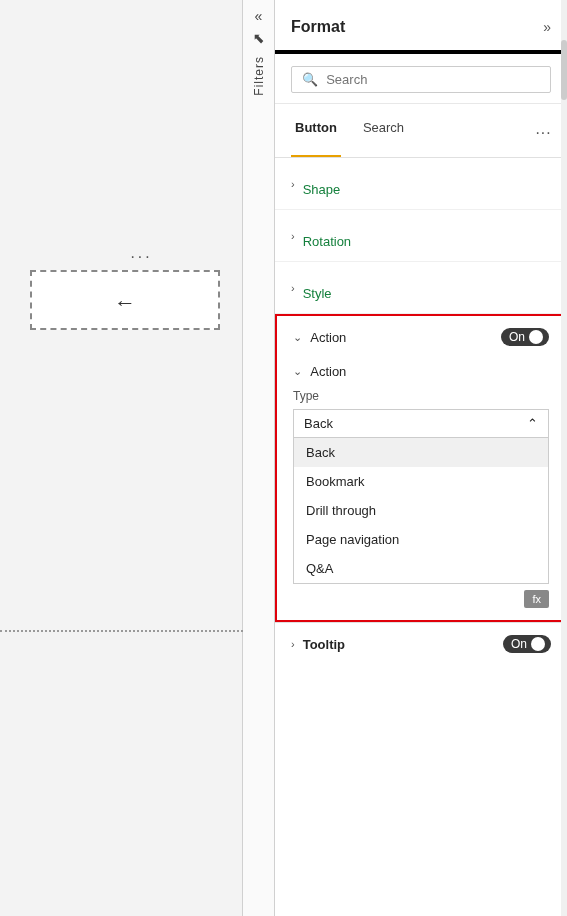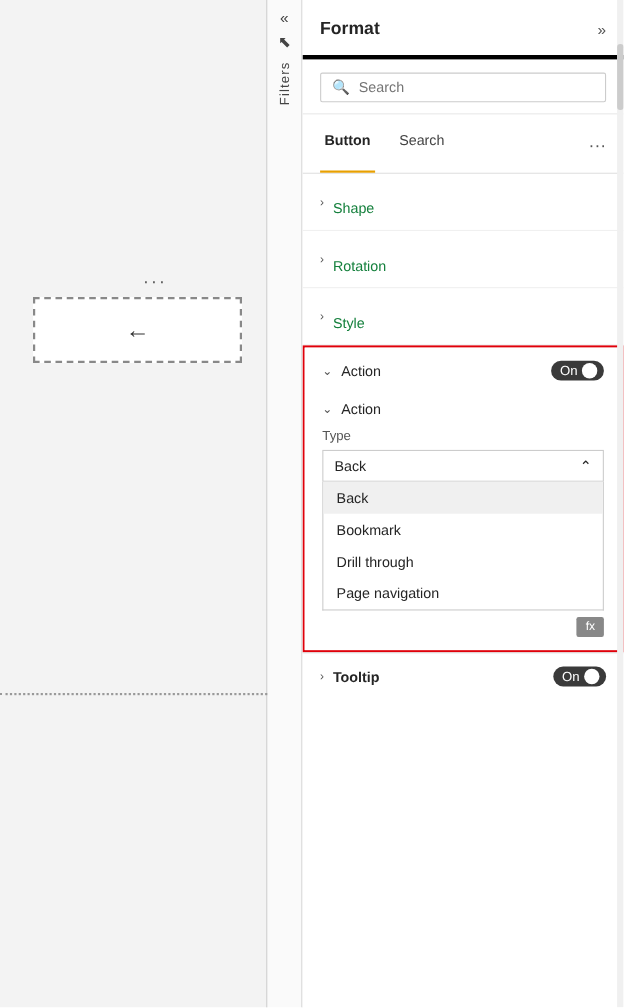--- a/index.html
+++ b/index.html
@@ -457,20 +457,21 @@
       <div class="dropdown-wrapper">
         <div class="dropdown-selected">
           <span>Back</span>
           <span>⌃</span>
         </div>
         <div class="dropdown-list">
           <div class="dropdown-item selected">Back</div>
           <div class="dropdown-item">Bookmark</div>
           <div class="dropdown-item">Drill through</div>
           <div class="dropdown-item">Page navigation</div>
+          <div class="dropdown-item">Q&amp;A</div>
         </div>
       </div>
 
       <div class="fx-btn-row">
         <button class="fx-btn">fx</button>
       </div>
 
     </div>
   </div>
 

